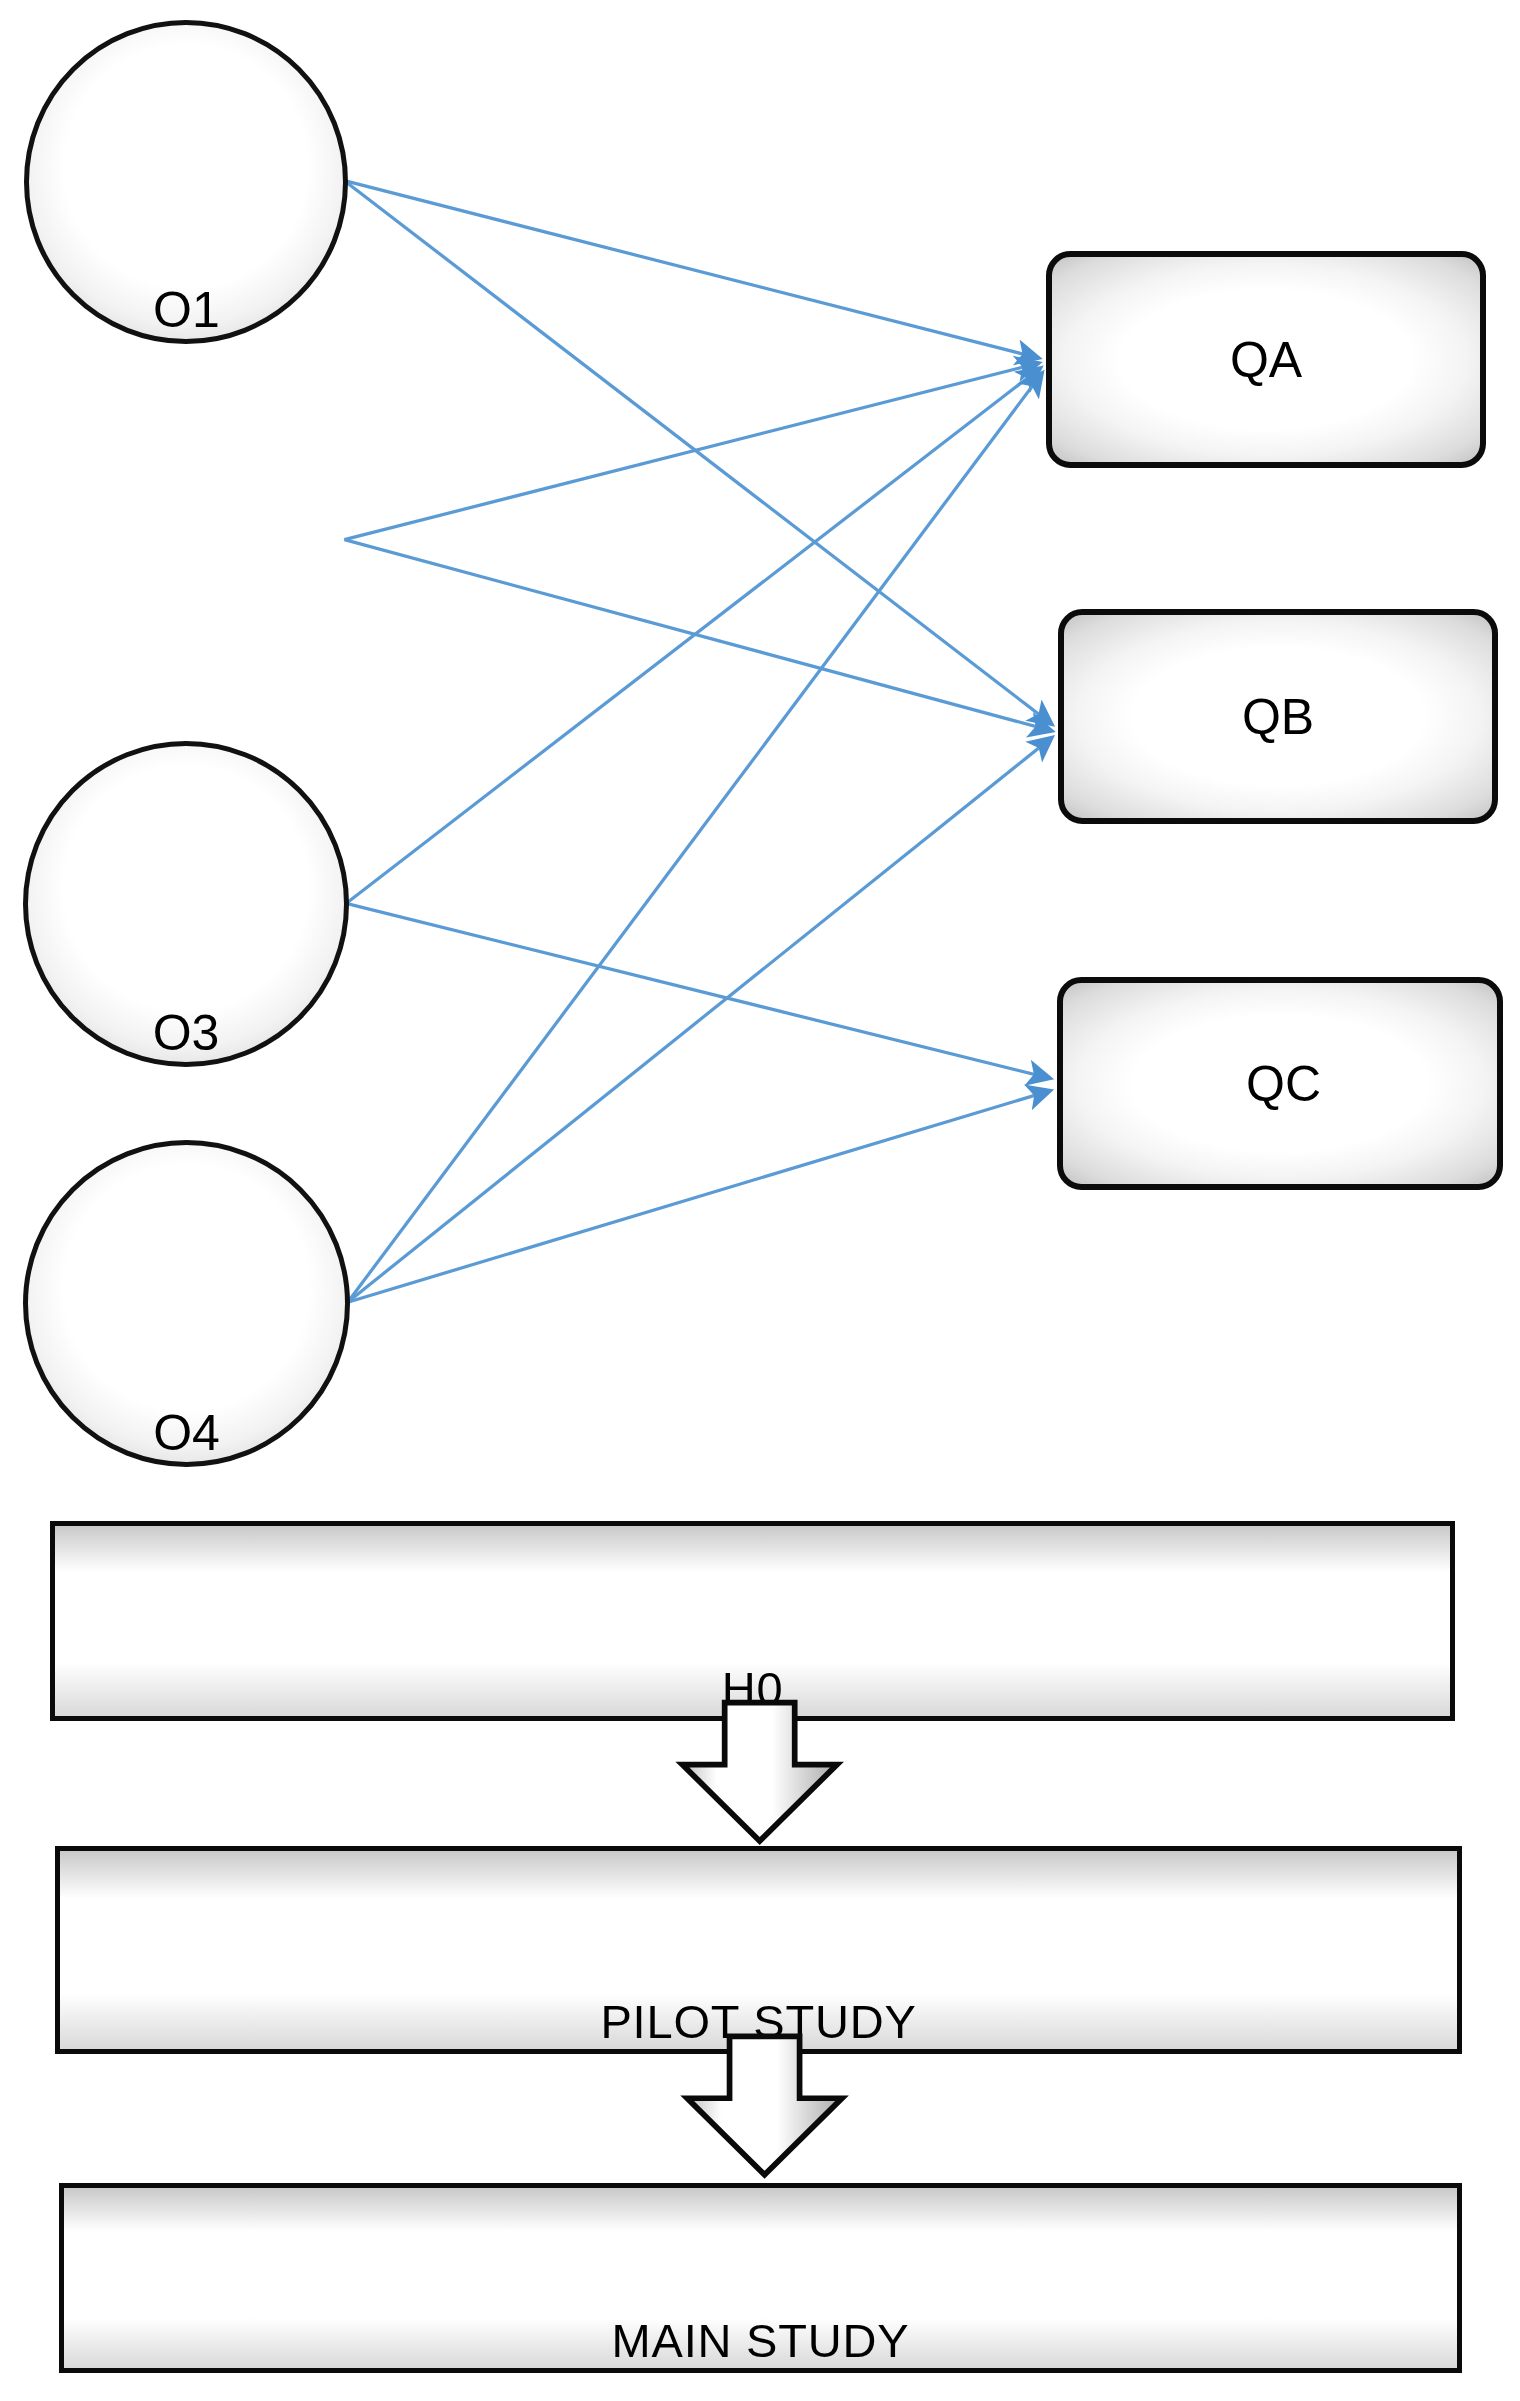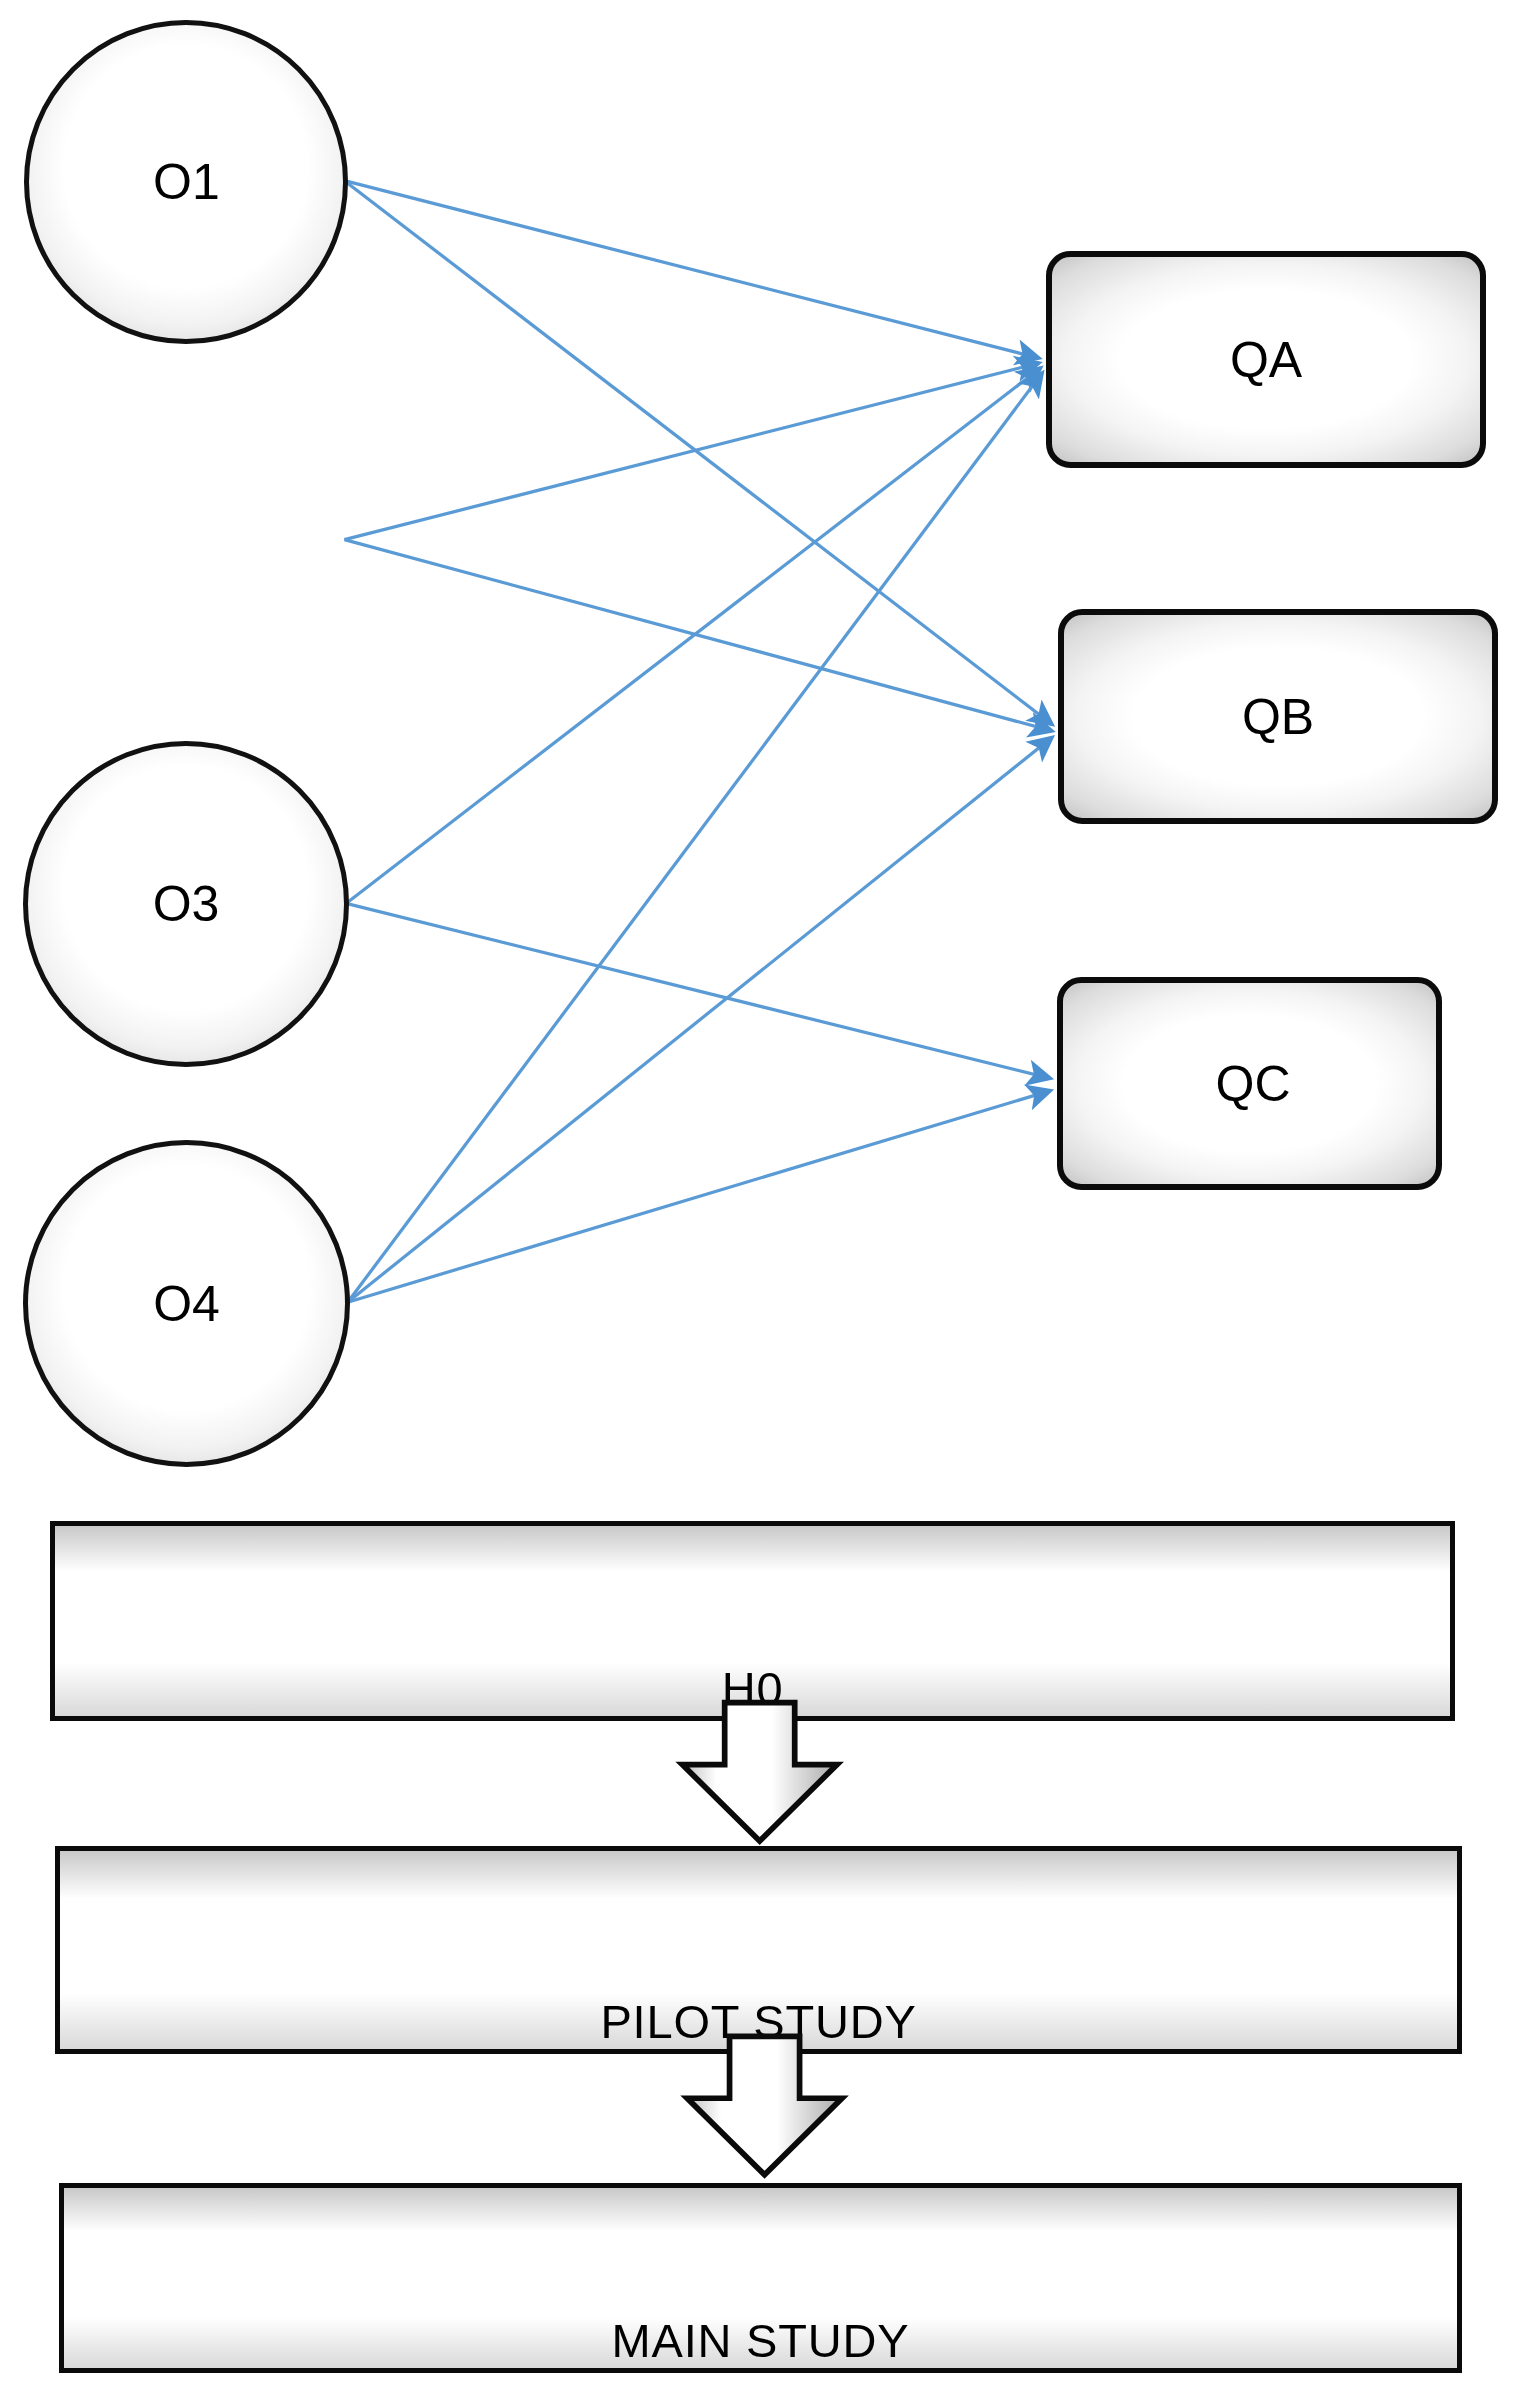--- a/index.html
+++ b/index.html
@@ -11,21 +11,21 @@
   .box-label{font-size:50px;}
   .flow-label{font-size:47px;letter-spacing:0.8px;}
 
   
   .oval{
     position:absolute;
     border-radius:50%;
     border:5.7px solid #111111;
     background:radial-gradient(circle at 50% 45%, #ffffff 0%, #ffffff 52%, #f2f2f2 68%, #d6d6d6 86%, #b9b9b9 100%);
     box-sizing:border-box;
-    display:flex;align-items:center;justify-content:center;
+    display:flex;align-items:flex-end;justify-content:center;
   }
   
   .rbox{
     position:absolute;
     border:6.5px solid #0b0b0b;
     border-radius:24.4px;
     background:radial-gradient(ellipse at 50% 50%, #ffffff 0%, #ffffff 48%, #f4f4f4 66%, #dcdcdc 88%, #c4c4c4 100%);
     box-sizing:border-box;
     display:flex;align-items:center;justify-content:center;
   }
@@ -81,21 +81,21 @@
   </div>
 
   <div class="rbox" style="left:1046px;top:251px;width:440px;height:217px;">
     <span class="box-label">QA</span>
   </div>
 
   <div class="rbox" style="left:1058px;top:609px;width:440px;height:215px;">
     <span class="box-label">QB</span>
   </div>
 
-  <div class="rbox" style="left:1057px;top:977px;width:385px;height:213px;padding-left:7px;">
+  <div class="rbox" style="left:1057px;top:977px;width:446px;height:213px;padding-left:7px;">
     <span class="box-label">QC</span>
   </div>
 
   <div class="fbox" style="left:50px;top:1521px;width:1405px;height:200px;">
     <span class="flow-label">H0</span>
   </div>
 
   <div class="fbox" style="left:59px;top:2183px;width:1403px;height:190px;">
     <span class="flow-label">MAIN STUDY</span>
   </div>

